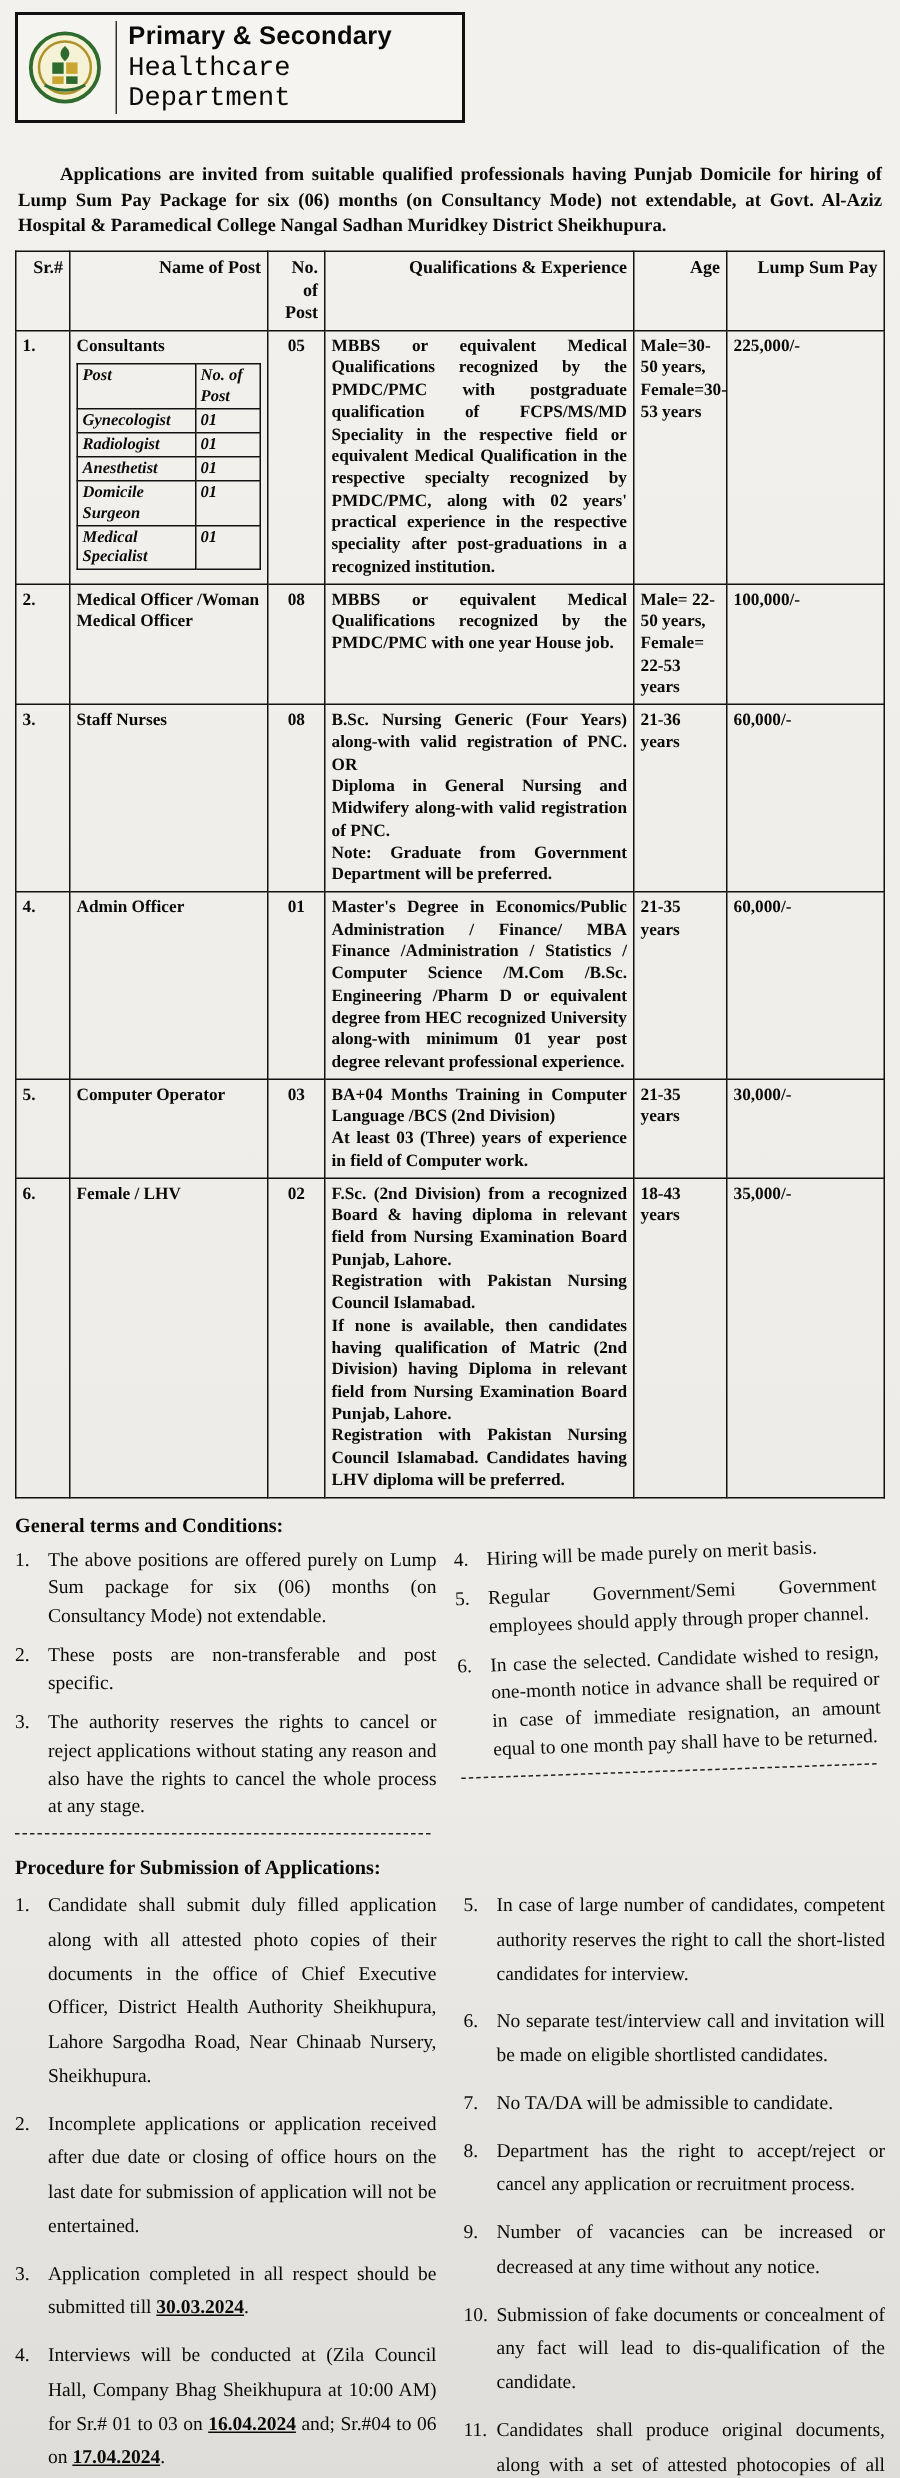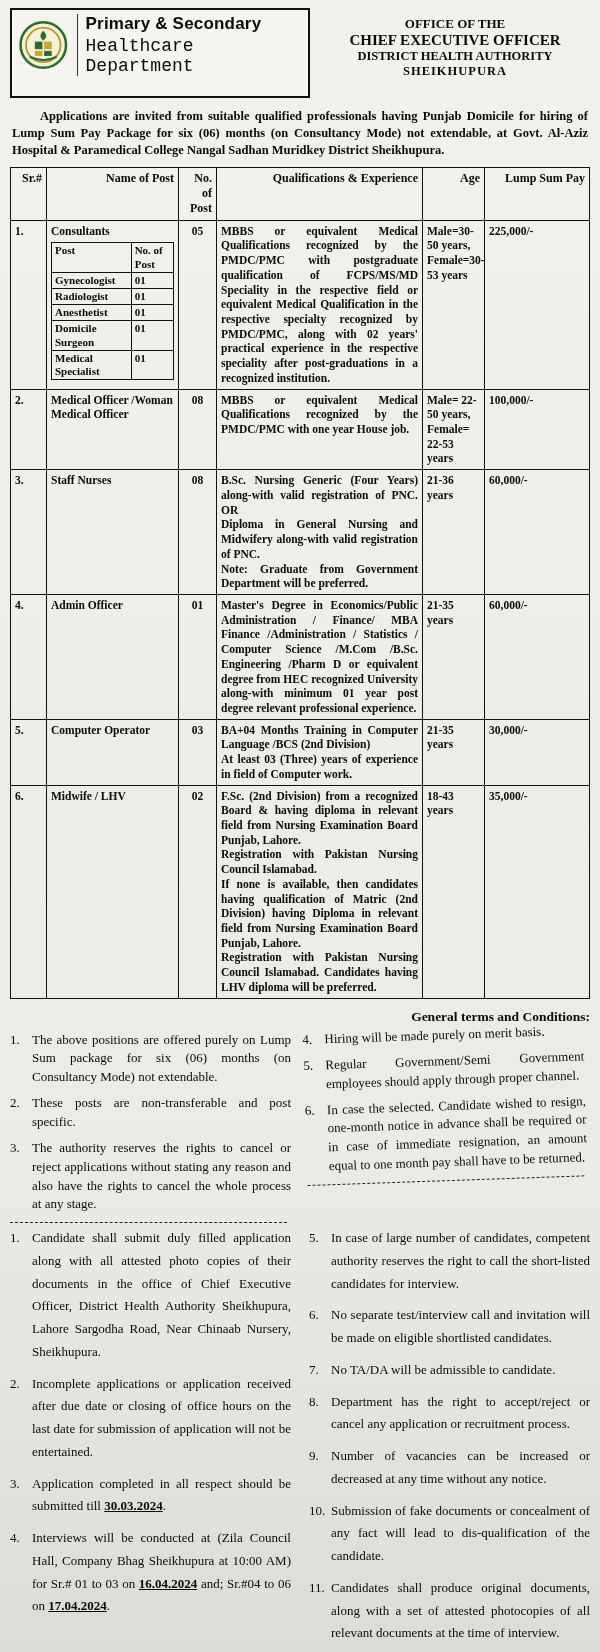--- a/index.html
+++ b/index.html
@@ -1,48 +1,48 @@
 <!DOCTYPE html>
 <html><head>
 <meta charset="utf-8">
 <style>
   html,body{margin:0;padding:0;background:#e6e5e1;}
   body{width:600px;font-family:"Liberation Serif",serif;color:#0a0a0a;}
   .page{width:600px;box-sizing:border-box;padding:8px 10px 0 10px;background:linear-gradient(180deg,#f2f1ed 0%,#ecebe7 70%,#dddcd8 100%);}
 
   
   .header{display:flex;justify-content:space-between;align-items:stretch;margin-bottom:6px;}
-  .dept-box{display:flex;align-items:center;border:2px solid #111;padding:4px 10px 20px 6px;background:#f5f4f0;gap:8px;width:300px;box-sizing:border-box;}
+  .dept-box{display:flex;align-items:center;border:2px solid #111;padding:4px 10px 4px 6px;background:#f5f4f0;gap:8px;width:300px;box-sizing:border-box;}
   .dept-text{border-left:1.5px solid #333;padding-left:8px;font-family:"Liberation Sans",sans-serif;}
   .dept-l1{font-size:17px;font-weight:bold;letter-spacing:.2px;}
   .dept-l2{font-size:18px;font-weight:normal;margin-top:2px;font-family:Liberation Mono, monospace;}
   .office{width:270px;text-align:center;padding-top:8px;font-weight:bold;}
   .office-l1{font-size:13px;}
   .office-l2{font-size:15px;}
   .office-l3{font-size:12.5px;}
   .office-l4{font-size:12.5px;letter-spacing:1px;}
 
   
-  .intro{font-size:12.5px;font-weight:bold;text-align:justify;line-height:1.35;margin:10px 2px 8px 2px;text-indent:28px;}
+  .intro{font-size:12.5px;font-weight:bold;text-align:justify;line-height:1.35;margin:26px 2px 8px 2px;text-indent:28px;}
 
   
   table.main{width:100%;border-collapse:collapse;table-layout:fixed;}
   table.main th,table.main td{border:1.4px solid #111;vertical-align:top;padding:3px 4px;font-size:11.5px;line-height:1.28;}
   table.main th{font-weight:bold;text-align:right;font-size:12px;}
   col.c-sr{width:36px;}col.c-name{width:132px;}col.c-no{width:38px;}col.c-qual{width:206px;}col.c-age{width:62px;}col.c-pay{width:auto;}
   .qual{text-align:justify;font-weight:bold;white-space:pre-line;}
   .name-cell,.age-cell,.pay-cell,.no-cell,.sr-cell{font-weight:bold;}
   .no-cell{text-align:center;}
 
   
-  table.sub{border-collapse:collapse;margin-top:4px;width:100%;}
+  table.sub{border-collapse:collapse;margin-top:4px;width:100%;font-style:italic;}
   table.sub td{border:1.2px solid #111;font-size:11px;font-weight:bold;padding:1px 3px;line-height:1.2;}
 
   
-  .section-title{font-weight:bold;font-size:13.5px;margin:10px 0 6px 0;text-align:right;}
+  .section-title{font-weight:bold;font-size:13.5px;margin:10px 0 6px 0;}
   .two-col{display:flex;gap:18px;}
   .col{flex:1;min-width:0;}
   .li{display:flex;margin-bottom:7px;font-size:13px;line-height:1.45;}
   .li .num{width:22px;flex:0 0 22px;}
   .li .txt{flex:1;text-align:justify;}
   .proc .li{line-height:1.75;margin-bottom:9px;}
   .u{text-decoration:underline;font-weight:bold;}
   .dashes{border-top:1.6px dashed #222;margin:8px 4px 4px 0;height:0;}
   .skew{transform:rotate(-2deg);transform-origin:left bottom;}
 </style>
@@ -60,26 +60,20 @@
         <rect x="20" y="26" width="9" height="9" fill="#2f6b2f"></rect>
         <rect x="31" y="26" width="9" height="9" fill="#c9a62f"></rect>
         <rect x="20" y="37" width="9" height="6" fill="#c9a62f"></rect>
         <rect x="31" y="37" width="9" height="6" fill="#2f6b2f"></rect>
         <path d="M14 44 q16 8 32 0" stroke="#2f6b2f" stroke-width="2.5" fill="none"></path>
       </svg>
       <div class="dept-text">
         <div class="dept-l1">Primary &amp; Secondary</div>
         <div class="dept-l2">Healthcare Department</div>
       </div>
-    </div>
-    <div class="office">
-      <div class="office-l1">OFFICE OF THE</div>
-      <div class="office-l2">CHIEF EXECUTIVE OFFICER</div>
-      <div class="office-l3">DISTRICT HEALTH AUTHORITY</div>
-      <div class="office-l4">SHEIKHUPURA</div>
     </div>
   </div>
 
   <p class="intro">Applications are invited from suitable qualified professionals having Punjab Domicile for hiring of Lump Sum Pay Package for six (06) months (on Consultancy Mode) not extendable, at Govt. Al-Aziz Hospital &amp; Paramedical College Nangal Sadhan Muridkey District Sheikhupura.</p>
 
   <table class="main">
     <colgroup>
       <col class="c-sr">
         <col class="c-name">
         <col class="c-no">
@@ -170,21 +164,21 @@
       <td class="name-cell">Computer Operator</td>
       <td class="no-cell">03</td>
       <td class="qual">BA+04 Months Training in Computer Language /BCS (2nd Division)
 At least 03 (Three) years of experience in field of Computer work.</td>
       <td class="age-cell">21-35 years</td>
       <td class="pay-cell">30,000/-</td>
     </tr>
 
     <tr>
       <td class="sr-cell">6.</td>
-      <td class="name-cell">Midwife / LHV</td>
+      <td class="name-cell">Female / LHV</td>
       <td class="no-cell">02</td>
       <td class="qual">F.Sc. (2nd Division) from a recognized Board &amp; having diploma in relevant field from Nursing Examination Board Punjab, Lahore.
 Registration with Pakistan Nursing Council Islamabad.
 If none is available, then candidates having qualification of Matric (2nd Division) having Diploma in relevant field from Nursing Examination Board Punjab, Lahore.
 Registration with Pakistan Nursing Council Islamabad. Candidates having LHV diploma will be preferred.</td>
       <td class="age-cell">18-43 years</td>
       <td class="pay-cell">35,000/-</td>
     </tr>
   </tbody>
     </table>
@@ -219,20 +213,21 @@
         <div class="li">
             <span class="num">6.</span>
             <span class="txt">In case the selected. Candidate wished to resign, one-month notice in advance shall be required or in case of immediate resignation, an amount equal to one month pay shall have to be returned.</span>
           </div>
         <div class="dashes"></div>
       </div>
     </div>
   </div>
 
   <div class="section proc">
+    <div class="section-title">Procedure for Submission of Applications:</div>
     <div class="two-col">
       <div class="col">
         <div class="li">
             <span class="num">1.</span>
             <span class="txt">Candidate shall submit duly filled application along with all attested photo copies of their documents in the office of Chief Executive Officer, District Health Authority Sheikhupura, Lahore Sargodha Road, Near Chinaab Nursery, Sheikhupura.</span>
           </div>
         <div class="li">
             <span class="num">2.</span>
             <span class="txt">Incomplete applications or application received after due date or closing of office hours on the last date for submission of application will not be entertained.</span>
           </div>

